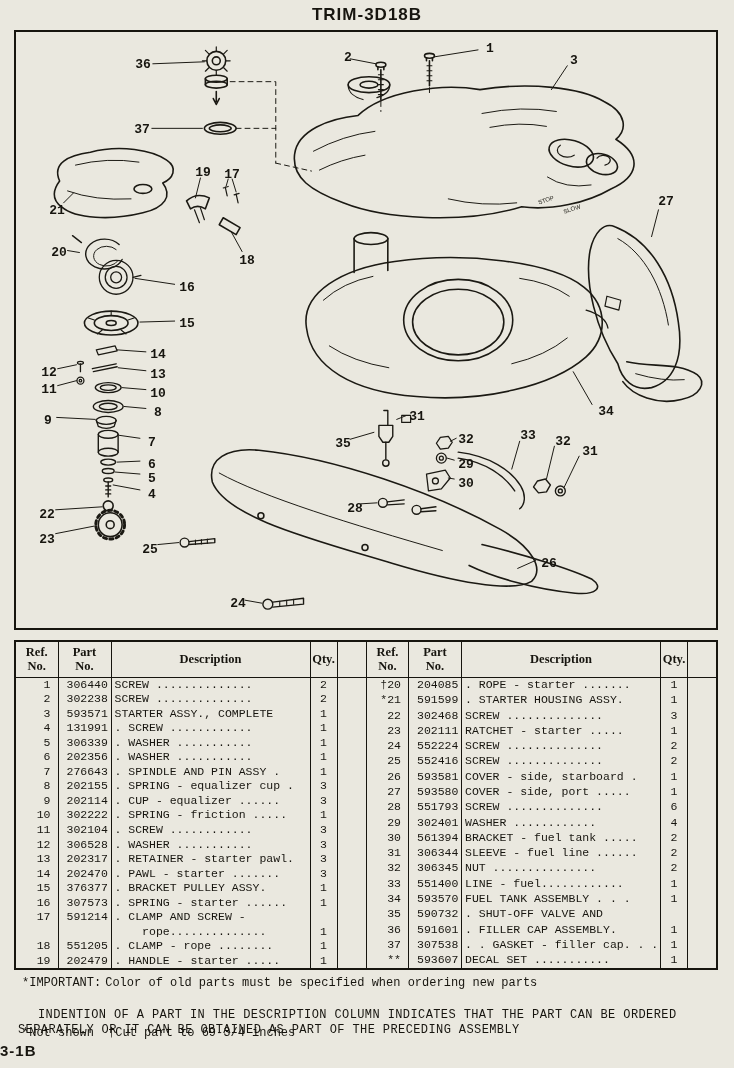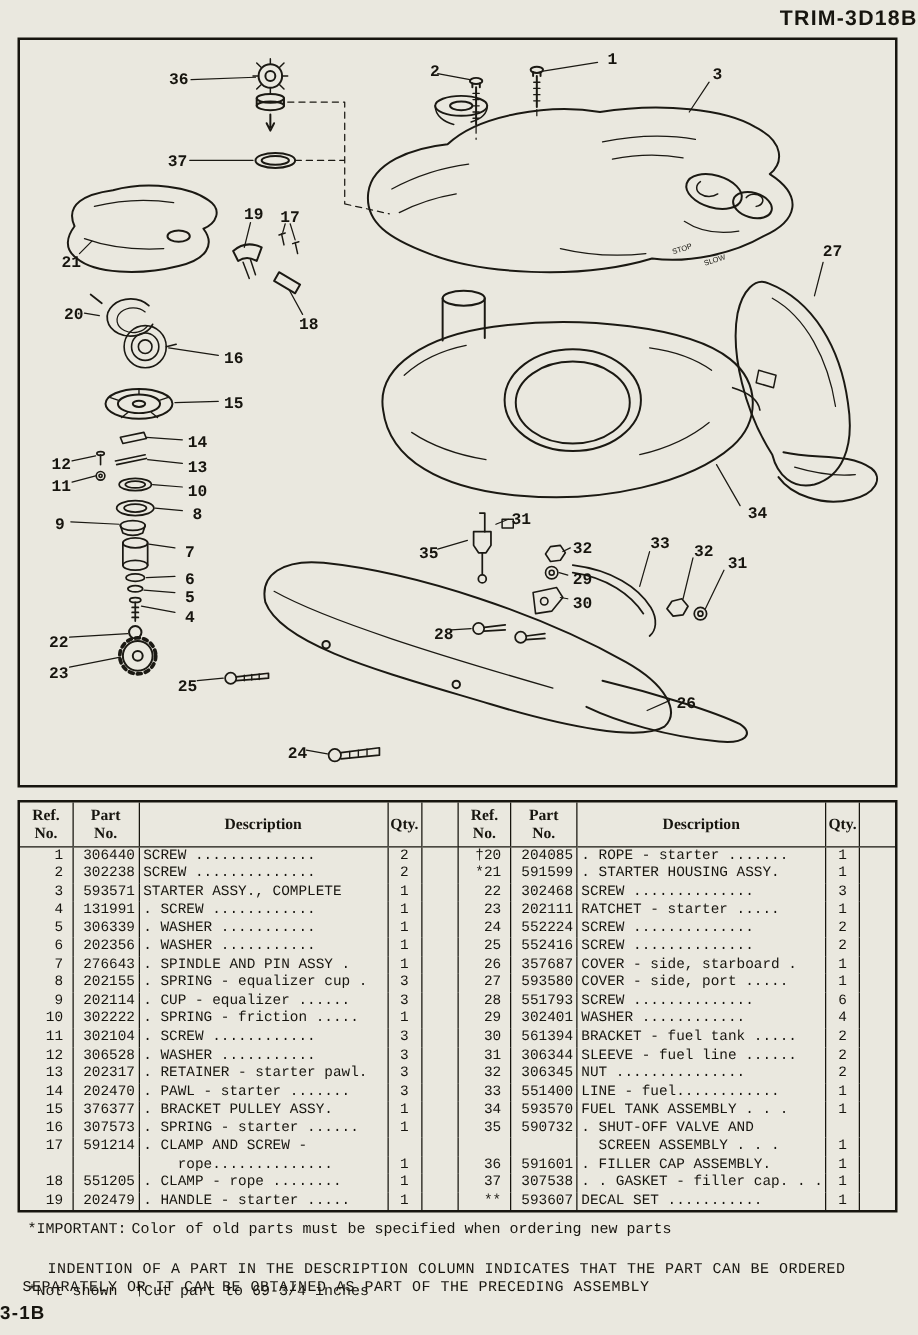--- a/index.html
+++ b/index.html
@@ -1,19 +1,19 @@
 <!DOCTYPE html>
 <html><head>
 <meta charset="utf-8">
 <style>
   *{box-sizing:border-box;margin:0;padding:0}
   html,body{background:#eae8df}
   body{font-family:"Liberation Sans",sans-serif;color:#17150f}
   .page{position:relative;width:734px;height:1068px;background:#eae8df;overflow:hidden}
-  .title{position:absolute;top:5px;left:0;width:100%;text-align:right;
+  .title{position:absolute;top:5px;left:0;width:100%;text-align:center;
          font:bold 17px "Liberation Sans",sans-serif;letter-spacing:1px}
   .diagram-box{position:absolute;left:14px;top:30px;width:704px;height:600px;border:2.5px solid #17150f}
   .diagram-box svg{display:block;width:100%;height:100%}
   .callout-layer{position:absolute;left:0;top:0;right:0;bottom:0}
   .callout{position:absolute;transform:translate(-50%,-50%);
            font:bold 13px "Liberation Mono",monospace;color:#17150f;white-space:nowrap}
   .engraving{position:absolute;font:6px "Liberation Sans",sans-serif;color:#17150f;white-space:nowrap}
   .tables-box{position:absolute;left:14px;top:640px;width:704px;border:2px solid #17150f;
               display:flex;background:#eae8df}
   .parts-table{border-collapse:collapse;table-layout:fixed;width:350px}
@@ -511,21 +511,21 @@
           </tr>
           <tr>
             <td class="c-ref">25</td>
             <td class="c-part">552416</td>
             <td class="c-desc">SCREW ..............</td>
             <td class="c-qty">2</td>
             <td class="c-blank"></td>
           </tr>
           <tr>
             <td class="c-ref">26</td>
-            <td class="c-part">357687</td>
+            <td class="c-part">593581</td>
             <td class="c-desc">COVER - side, starboard .</td>
             <td class="c-qty">1</td>
             <td class="c-blank"></td>
           </tr>
           <tr>
             <td class="c-ref">27</td>
             <td class="c-part">593580</td>
             <td class="c-desc">COVER - side, port .....</td>
             <td class="c-qty">1</td>
             <td class="c-blank"></td>
@@ -577,27 +577,20 @@
             <td class="c-part">593570</td>
             <td class="c-desc">FUEL TANK ASSEMBLY . . .</td>
             <td class="c-qty">1</td>
             <td class="c-blank"></td>
           </tr>
           <tr>
             <td class="c-ref">35</td>
             <td class="c-part">590732</td>
             <td class="c-desc">. SHUT-OFF VALVE AND</td>
             <td class="c-qty"></td>
-            <td class="c-blank"></td>
-          </tr>
-          <tr>
-            <td class="c-ref"></td>
-            <td class="c-part"></td>
-            <td class="c-desc">  SCREEN ASSEMBLY . . .</td>
-            <td class="c-qty">1</td>
             <td class="c-blank"></td>
           </tr>
           <tr>
             <td class="c-ref">36</td>
             <td class="c-part">591601</td>
             <td class="c-desc">. FILLER CAP ASSEMBLY.</td>
             <td class="c-qty">1</td>
             <td class="c-blank"></td>
           </tr>
           <tr>

